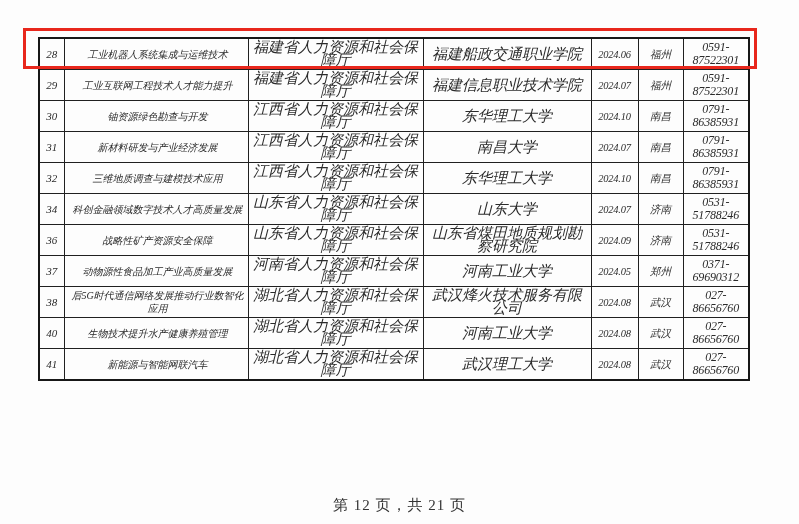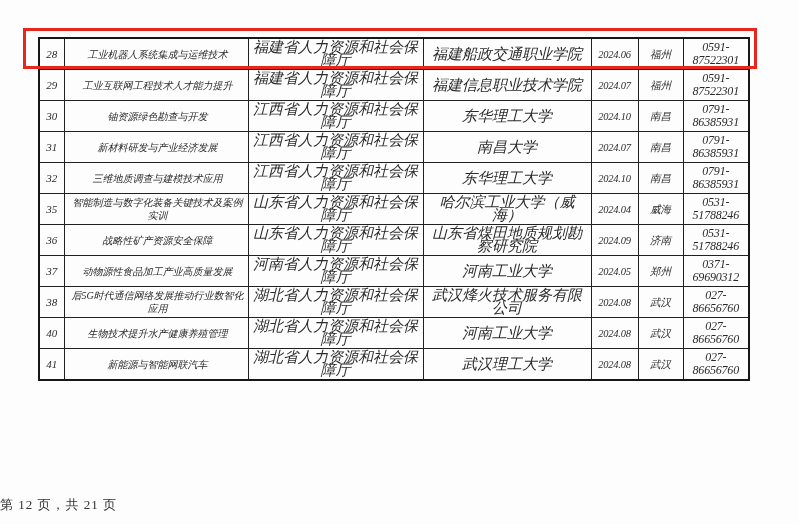--- a/index.html
+++ b/index.html
@@ -52,22 +52,22 @@
     height: 41px;
     border: 3px solid #e8271c;
     background: transparent;
     pointer-events: none;
   }
   .footer {
     position: absolute;
     top: 496px;
     left: 0;
     width: 100%;
-    text-align: left;
-    font-size: 13px;
+    text-align: center;
+    font-size: 15px;
     color: #333333;
     letter-spacing: 1px;
   }
 </style>
 </head>
 <body>
 
 <div class="page">
 
   <table class="grid">
@@ -120,26 +120,26 @@
         <tr>
           <td class="c-no">32</td>
           <td class="c-title">三维地质调查与建模技术应用</td>
           <td class="c-dept">江西省人力资源和社会保障厅</td>
           <td class="c-org">东华理工大学</td>
           <td class="c-date">2024.10</td>
           <td class="c-city">南昌</td>
           <td class="c-phone">0791-86385931</td>
         </tr>
         <tr>
-          <td class="c-no">35</td>
-          <td class="c-title">智能制造与数字化装备关键技术及案例实训</td>
+          <td class="c-no">34</td>
+          <td class="c-title">科创金融领域数字技术人才高质量发展</td>
           <td class="c-dept">山东省人力资源和社会保障厅</td>
-          <td class="c-org">哈尔滨工业大学（威海）</td>
-          <td class="c-date">2024.04</td>
-          <td class="c-city">威海</td>
+          <td class="c-org">山东大学</td>
+          <td class="c-date">2024.07</td>
+          <td class="c-city">济南</td>
           <td class="c-phone">0531-51788246</td>
         </tr>
         <tr>
           <td class="c-no">36</td>
           <td class="c-title">战略性矿产资源安全保障</td>
           <td class="c-dept">山东省人力资源和社会保障厅</td>
           <td class="c-org">山东省煤田地质规划勘察研究院</td>
           <td class="c-date">2024.09</td>
           <td class="c-city">济南</td>
           <td class="c-phone">0531-51788246</td>

